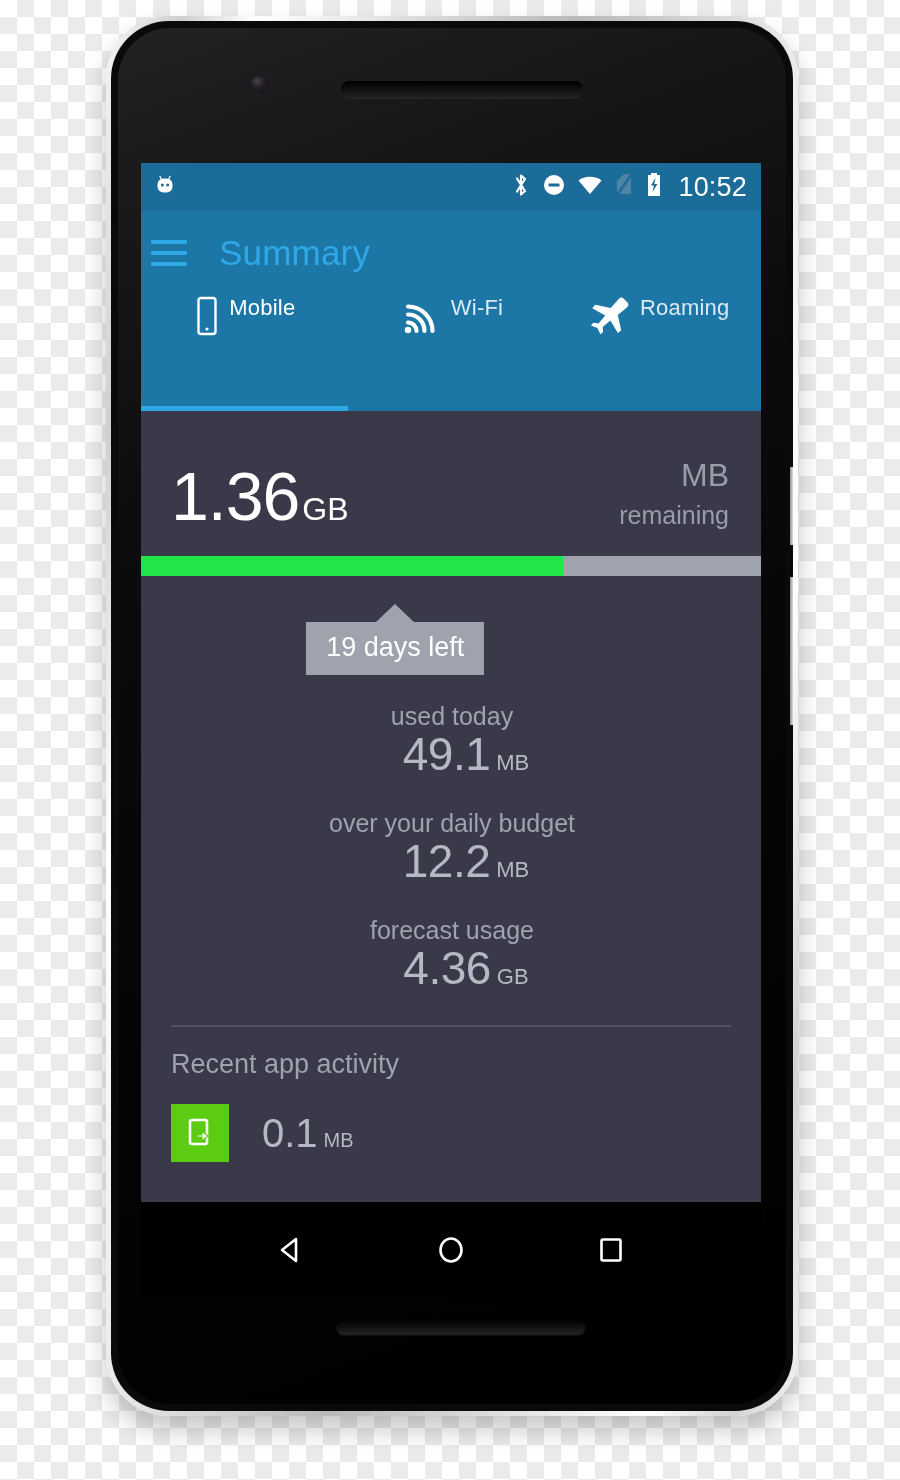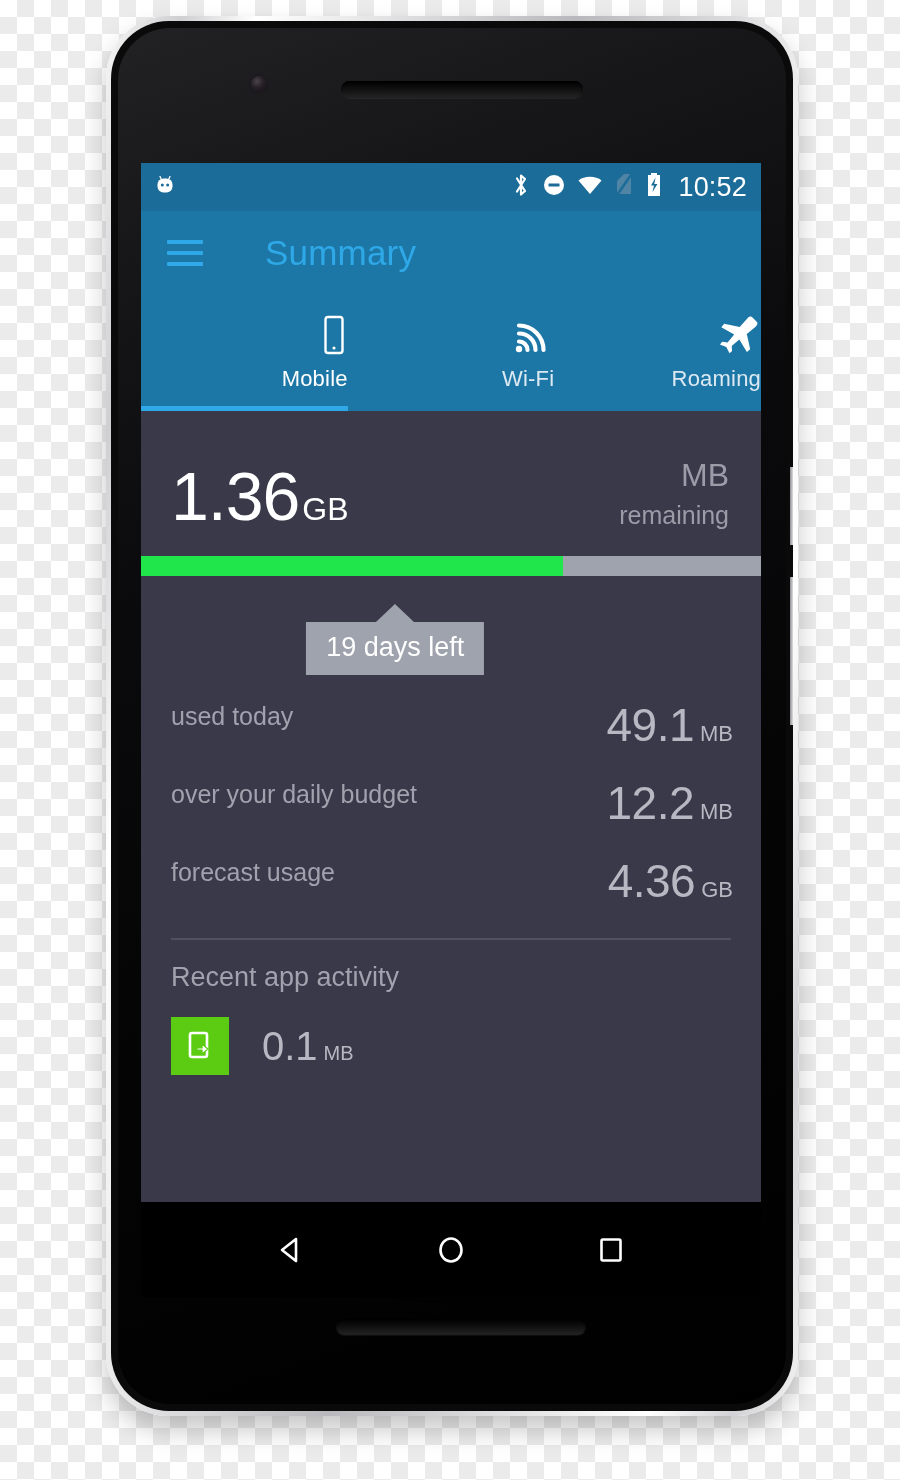--- a/index.html
+++ b/index.html
@@ -130,22 +130,21 @@
     margin-left: 4px;
   }
   .sb-icon { display: block; }
 
   
   .app-bar {
     height: 84px;
     background: #1d77a6;
     display: flex;
     align-items: center;
-    padding-left: 26px;
-    gap: 30px;
+    padding-left: 10px;
   }
   .hamburger {
     width: 36px;
     display: flex;
     flex-direction: column;
     gap: 7px;
     cursor: pointer;
   }
   .hamburger span {
     display: block;
@@ -164,22 +163,22 @@
   .tabs {
     height: 116px;
     background: #1d77a6;
     display: flex;
     align-items: stretch;
     position: relative;
   }
   .tab {
     flex: 1 1 0;
     display: flex;
-    flex-direction: column;
-    align-items: flex-end;
+    flex-direction: row;
+    align-items: flex-start;
     justify-content: center;
     gap: 8px;
     cursor: pointer;
   }
   .tab-icon { height: 44px; display: flex; align-items: center; justify-content: center; }
   .tab-label {
     font-size: 22px;
     color: #dce9f2;
     letter-spacing: 0.2px;
   }
@@ -273,23 +272,24 @@
     font-size: 27px;
     padding: 10px 20px 12px;
     white-space: nowrap;
     text-align: center;
   }
 
   
   .stats { padding: 18px 28px 0 30px; }
   .stat-row {
     display: flex;
-    align-items: flex-start;
+    align-items: center;
     justify-content: space-between;
     padding: 16px 0;
+    flex-direction: column;
   }
   .stat-label {
     font-size: 25px;
     color: #a0a2ae;
   }
   .stat-value {
     display: flex;
     align-items: baseline;
     line-height: 1;
   }

